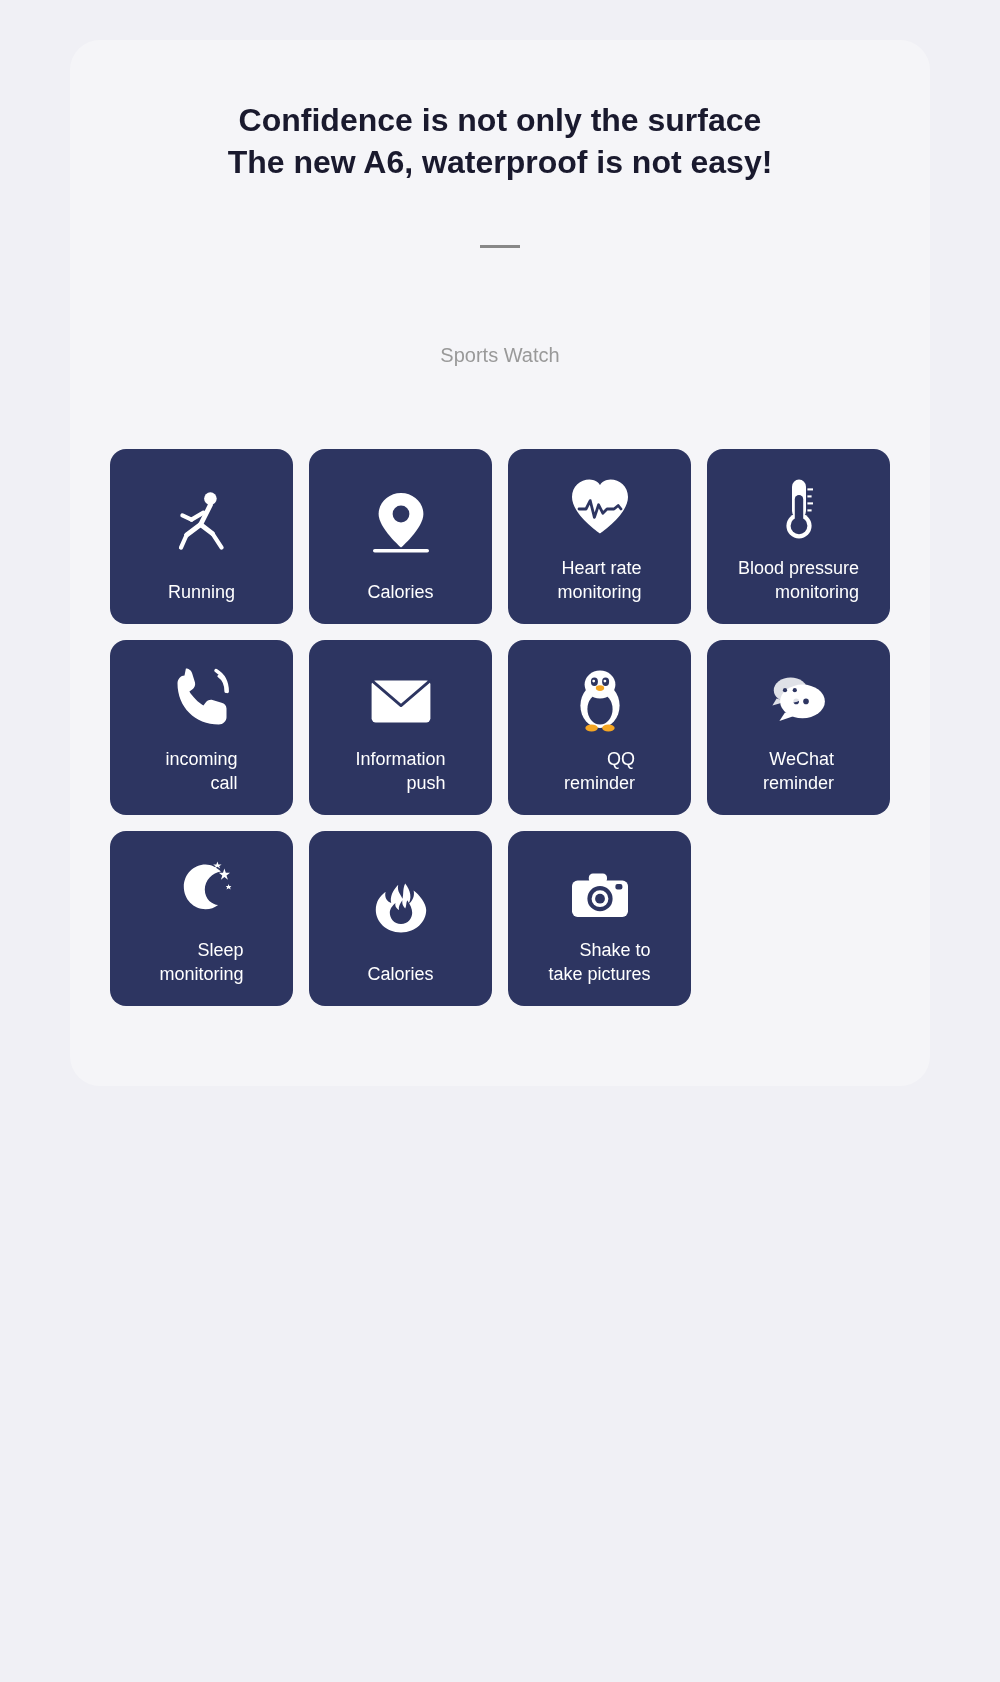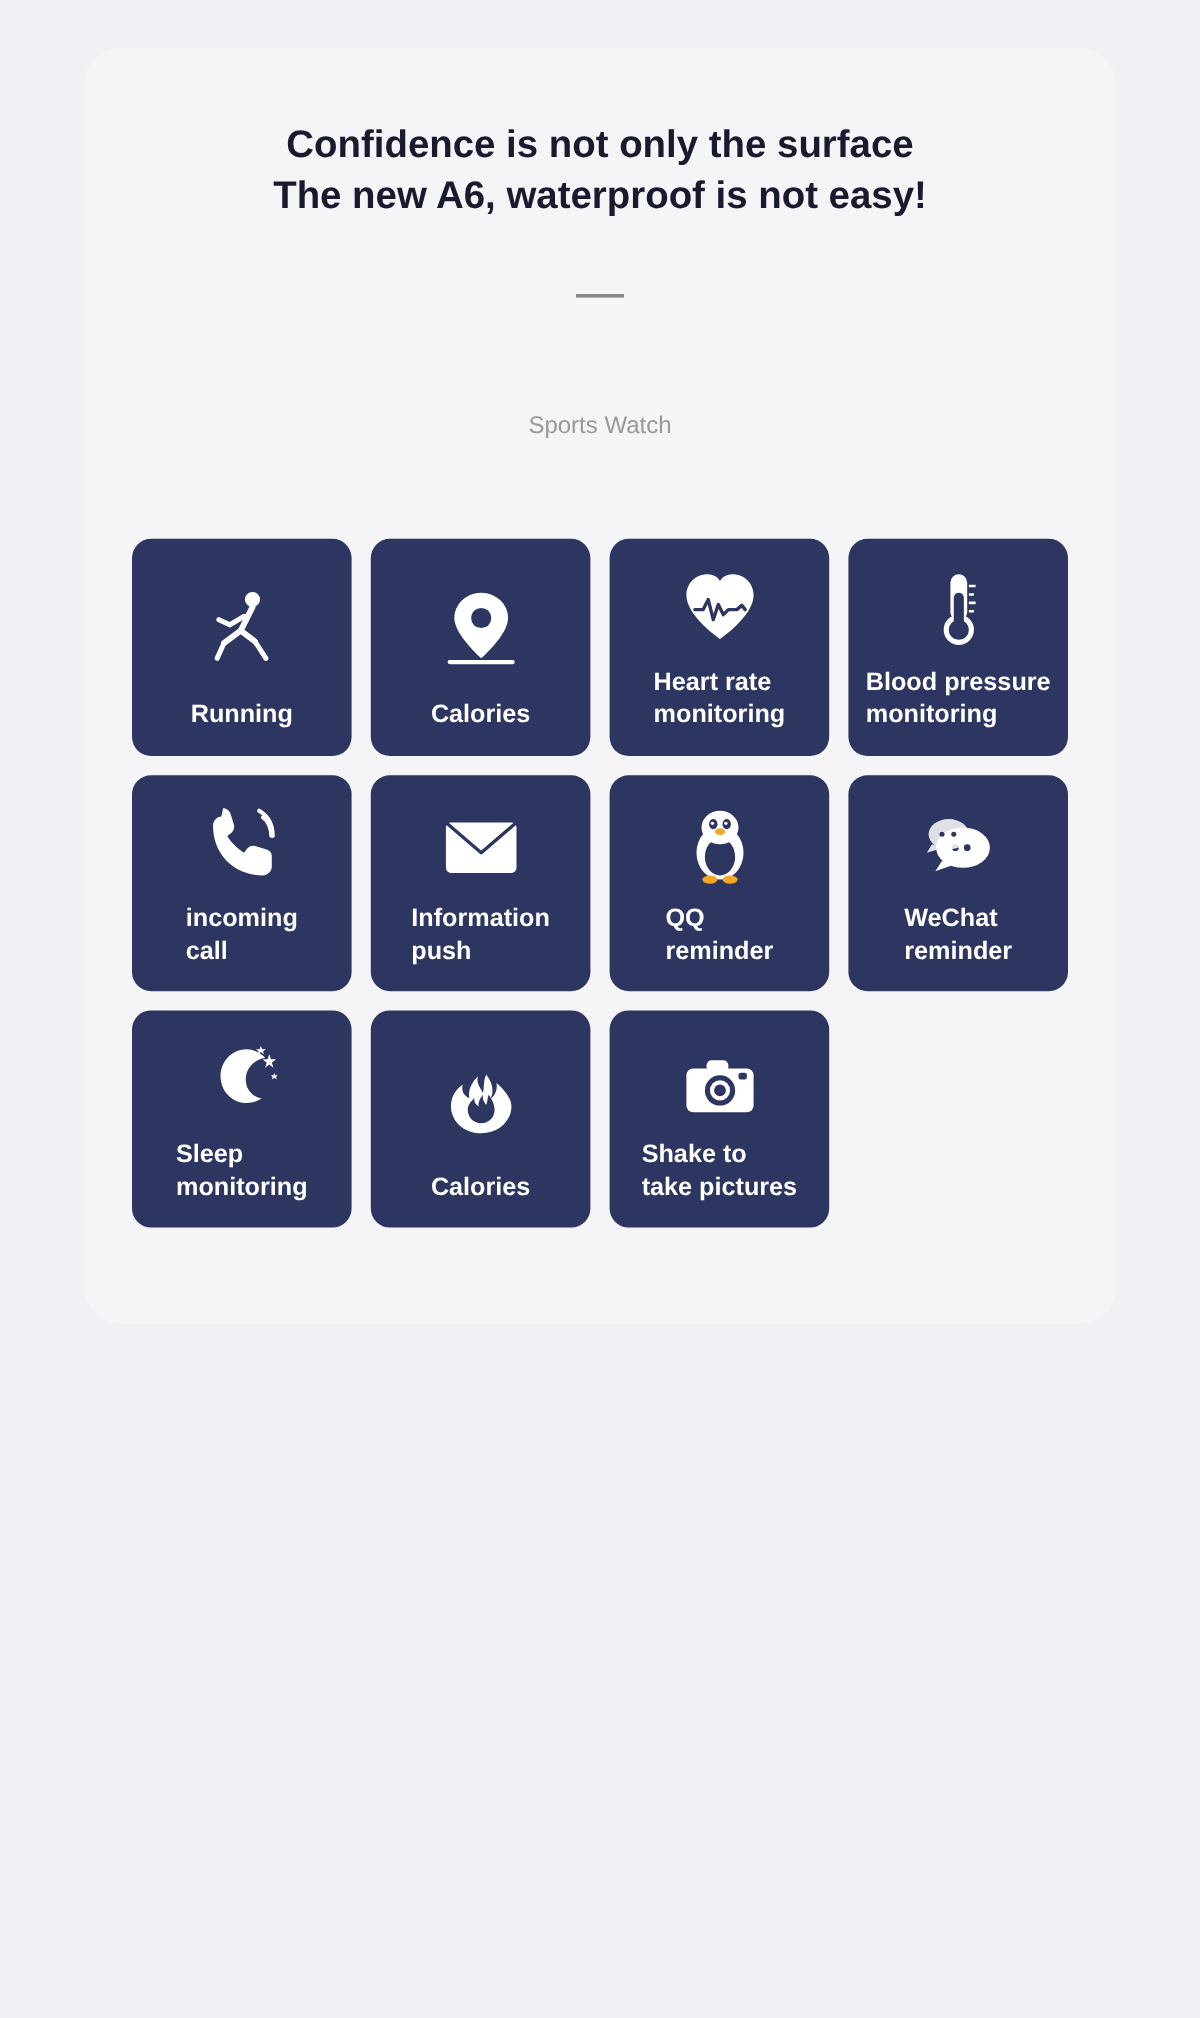--- a/index.html
+++ b/index.html
@@ -69,23 +69,23 @@
       justify-content: center;
       margin-bottom: 12px;
     }
     .icon-area svg {
       width: 70px;
       height: 70px;
       fill: white;
     }
     .card-label {
       color: white;
-      font-size: 21px;
-      font-weight: 700;
-      text-align: left;
+      font-size: 18px;
+      font-weight: 400;
+      text-align: right;
       line-height: 1.3;
     }
   </style>
 </head>
 <body>
 
 <div class="page-container">
   <h1 class="headline">
     <span>Confidence is not only the surface</span><br>
     <span>The new A6, waterproof is not easy!</span>

